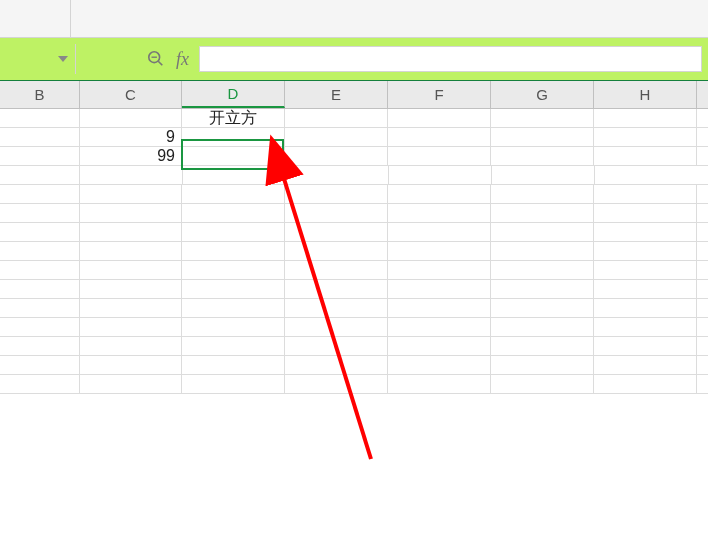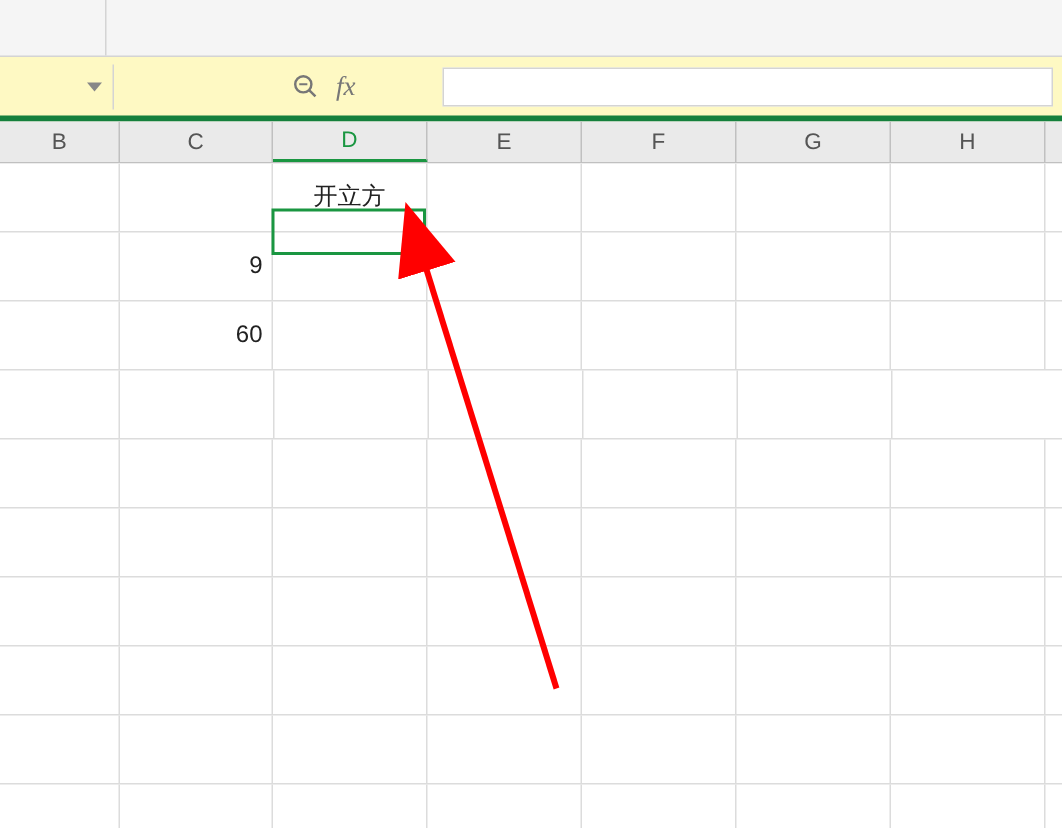--- a/index.html
+++ b/index.html
@@ -17,26 +17,25 @@
     left: 70px;
     top: 0;
     width: 1px;
     height: 100%;
     background: #d4d4d4;
   }
   
   
   .formula-bar {
     height: 43px;
-    background: #fef9c3;
-    border-bottom: 4px solid #15803d;
-    display: flex;
-    align-items: center;
-    position: relative;
-    gap: 48px;
+    background: #bef264;
+    border-bottom: 1px solid #15803d;
+    display: flex;
+    align-items: center;
+    position: relative;
   }
   .name-box {
     width: 76px;
     height: 30px;
     margin-left: 0;
     border-right: 1px solid #d4d4d4;
     display: flex;
     align-items: center;
     justify-content: flex-end;
     padding-right: 4px;
@@ -102,21 +101,21 @@
   
   
   .grid {
     position: relative;
     height: calc(552px - 38px - 43px - 28px);
     overflow: hidden;
     background: #fff;
   }
   .row {
     display: flex;
-    height: 46px;
+    height: 19px;
     border-bottom: 1px solid #dcdcdc;
     position: relative;
   }
   .cell {
     height: 100%;
     border-right: 1px solid #dcdcdc;
     padding: 0 6px;
     font-size: 16px;
     color: #222;
     display: flex;
@@ -200,21 +199,21 @@
       <div class="cell" style="width: 80px;"></div>
       <div class="cell" style="width: 102px; justify-content: flex-end;">9</div>
       <div class="cell" style="width: 103px;"></div>
       <div class="cell" style="width: 103px;"></div>
       <div class="cell" style="width: 103px;"></div>
       <div class="cell" style="width: 103px;"></div>
       <div class="cell" style="width: 103px;"></div>
     </div>
     <div class="row">
       <div class="cell" style="width: 80px;"></div>
-      <div class="cell" style="width: 102px; justify-content: flex-end;">60</div>
+      <div class="cell" style="width: 102px; justify-content: flex-end;">99</div>
       <div class="cell" style="width: 103px;"></div>
       <div class="cell" style="width: 103px;"></div>
       <div class="cell" style="width: 103px;"></div>
       <div class="cell" style="width: 103px;"></div>
       <div class="cell" style="width: 103px;"></div>
     </div>
     <div class="row">
       <div class="cell" style="width: 80px;"></div>
       <div class="cell" style="width: 103px;"></div>
       <div class="cell" style="width: 103px;"></div>

